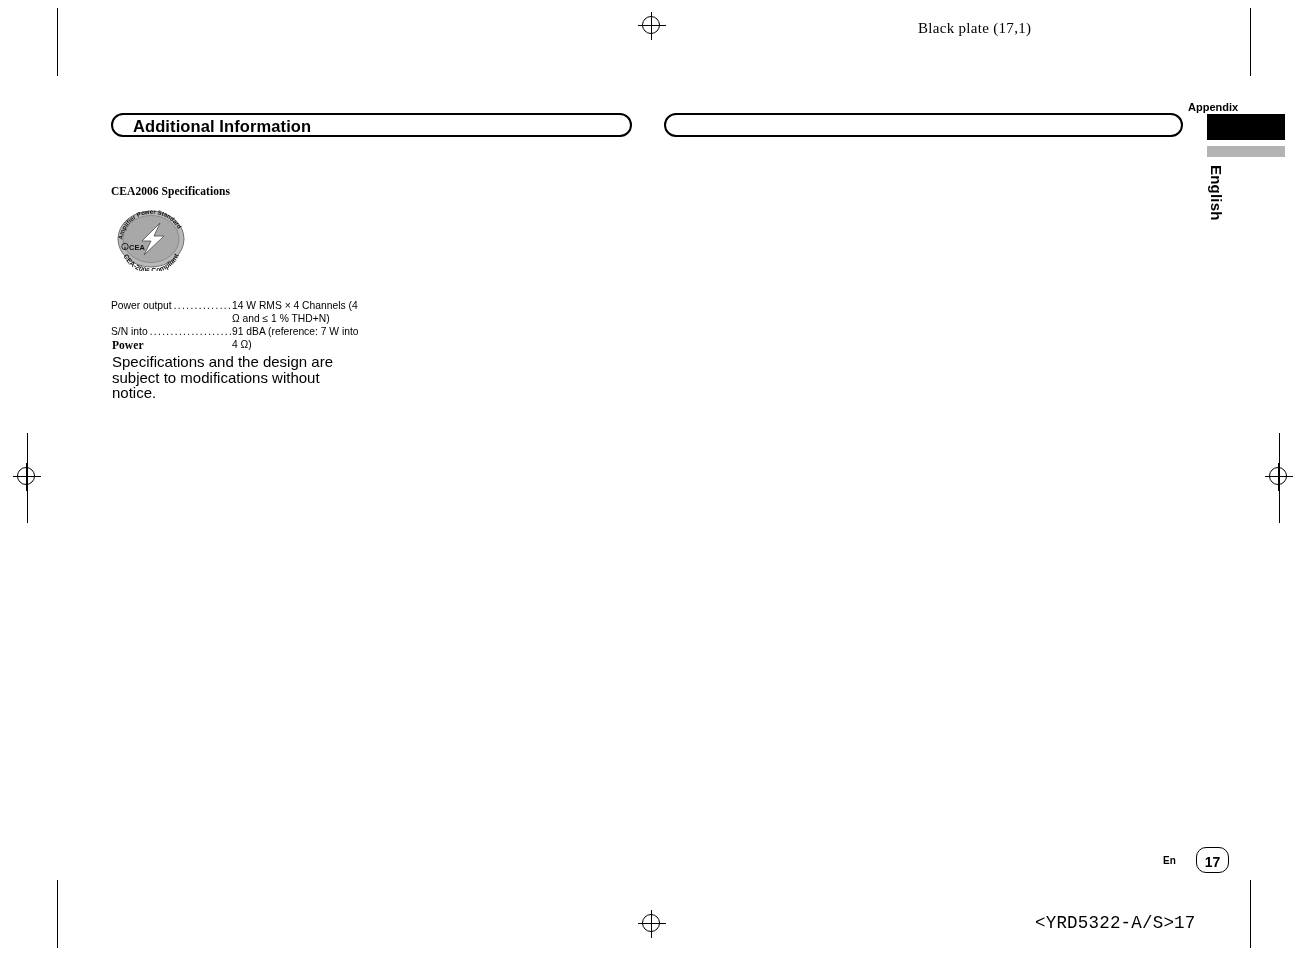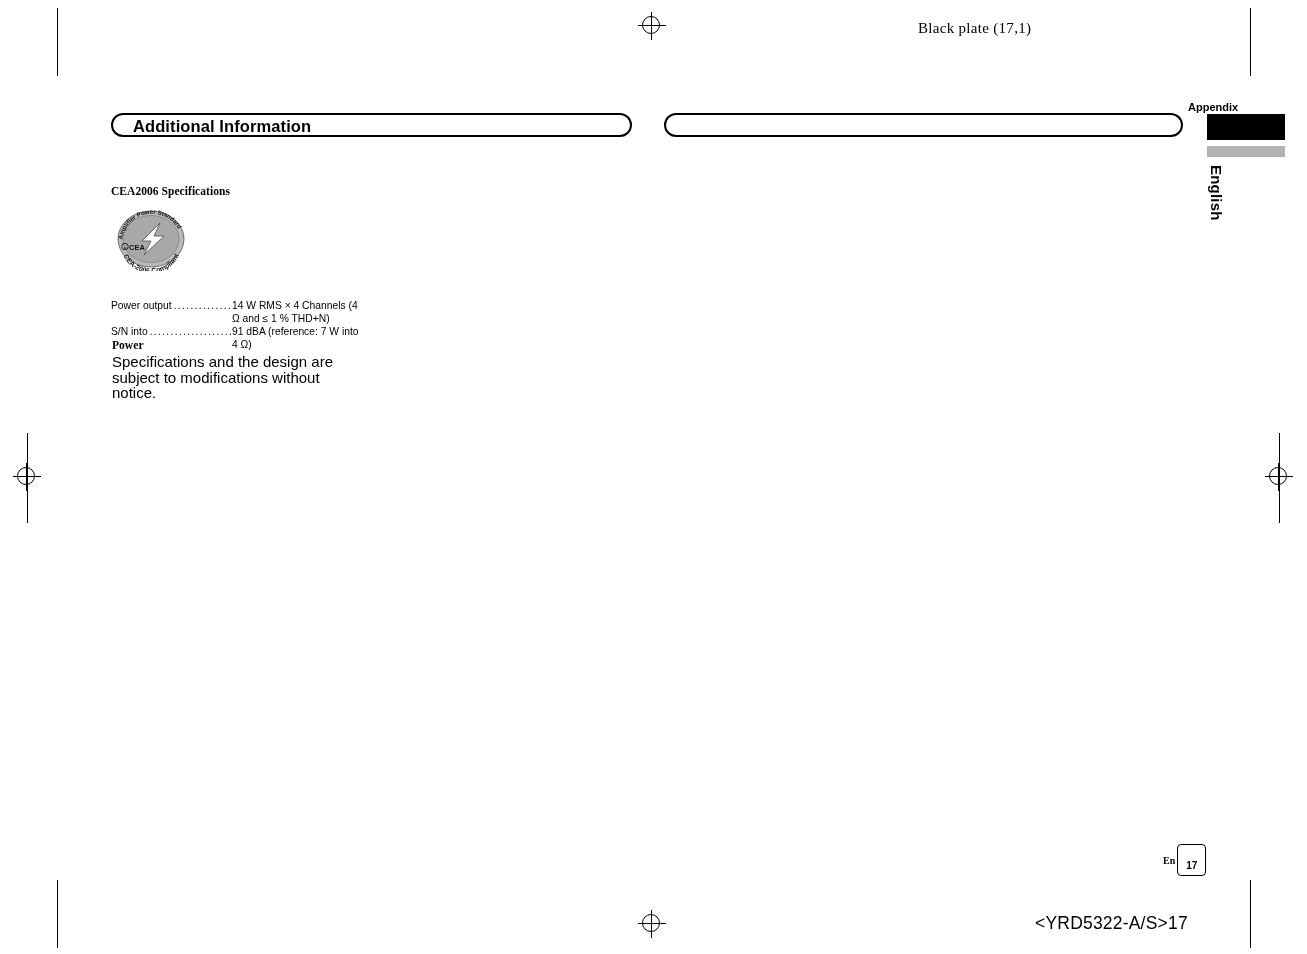--- a/index.html
+++ b/index.html
@@ -190,36 +190,35 @@
     position: absolute;
     left: 1163px;
     top: 849px;
     height: 22px;
     display: flex;
     align-items: center;
   }
   .page-lang {
     font-size: 10px;
     font-weight: bold;
-    margin-right: 2px;
-    font-family: Liberation Serif, serif;
+    margin-right: 20px;
   }
   .page-pill {
     border: 1.6px solid #000;
-    border-radius: 4px;
-    padding: 13px 8px 2px 8px;
-    font-size: 10px;
+    border-radius: 10px;
+    padding: 7px 8px 2px 8px;
+    font-size: 14px;
     font-weight: bold;
     line-height: 15px;
   }
   .doc-code {
     position: absolute;
     left: 1035px;
     top: 913px;
-    font-family: Liberation Sans, sans-serif;
+    font-family: Liberation Mono, monospace;
     font-size: 17.5px;
     letter-spacing: .2px;
     white-space: nowrap;
   }
 </style>
 </head>
 <body>
 
 <div class="crop-line" style="left:57px;  top:8px;   width:1.4px; height:68px;"></div>
 <div class="crop-line" style="left:1250px;top:8px;   width:1.4px; height:68px;"></div>

